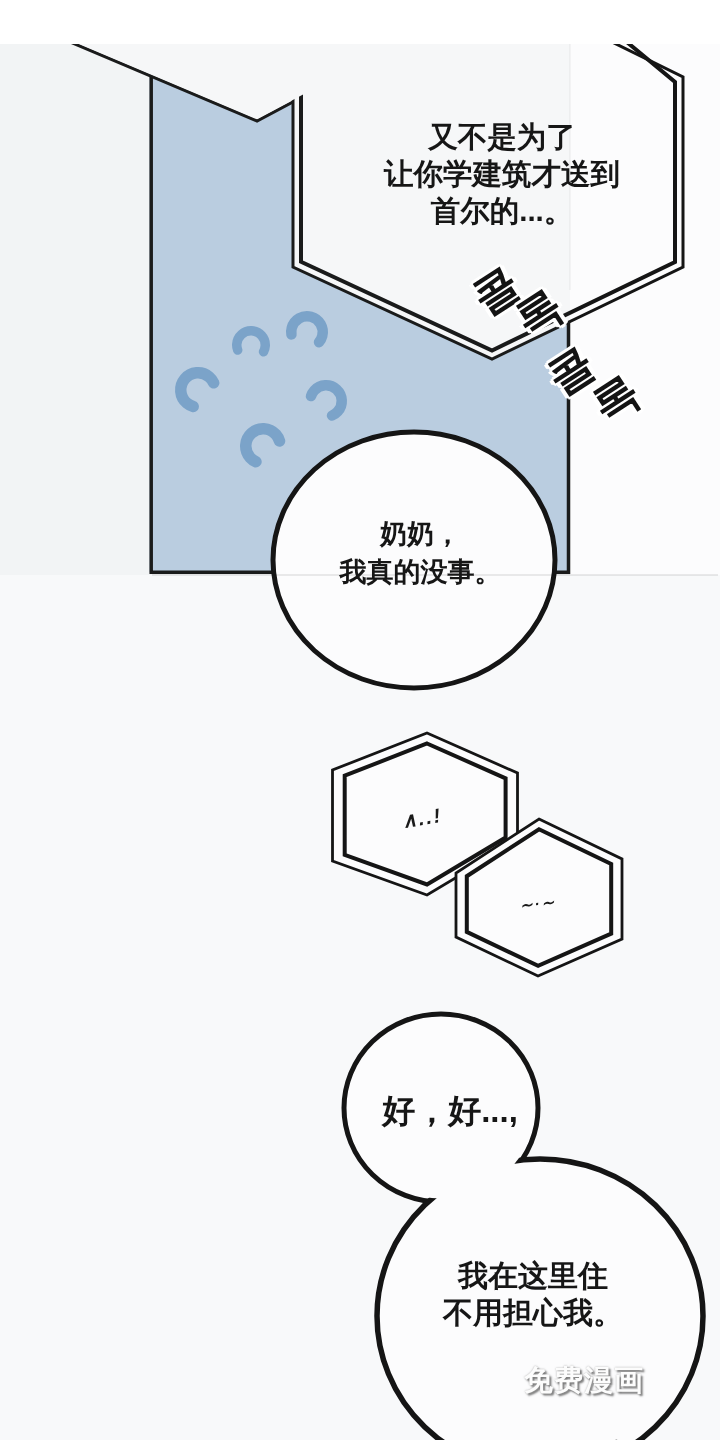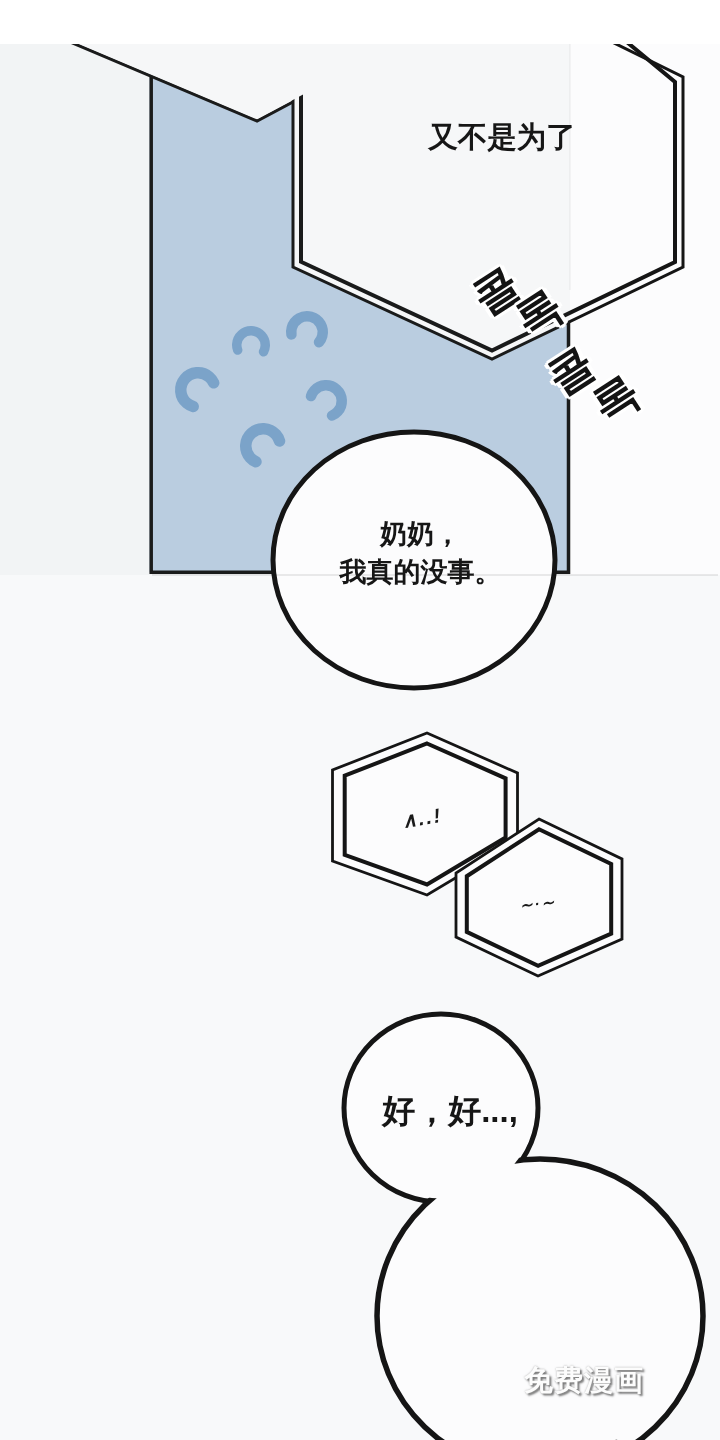--- a/index.html
+++ b/index.html
@@ -98,32 +98,36 @@
       <ellipse cx="441" cy="1064" rx="97" ry="94" stroke="#151515" stroke-width="5" fill="#fcfcfd"></ellipse>
       <ellipse cx="540" cy="1272" rx="163" ry="157" stroke="#151515" stroke-width="5.5" fill="#fcfcfd"></ellipse>
       <ellipse cx="441" cy="1064" rx="93.5" ry="90.5" fill="#fcfcfd"></ellipse>
       <rect x="591" y="1397" width="36" height="19" transform="rotate(-21 609 1406.5)" fill="#fcfcfd"></rect>
       <path d="M598,1407 L620.5,1442.5 M616.5,1398.5 L628,1443" fill="none" stroke="#151515" stroke-width="5.5" stroke-linecap="round"></path>
     </g>
   </svg>
 
   <div class="t" id="t-scold">
     <div>又不是为了</div>
+    <div>让你学建筑才送到</div>
+    <div>首尔的...。</div>
   </div>
 
   <div class="t" id="t-ok">
     <div>好，好...,</div>
   </div>
 
   <div class="t" id="t-fine">
     <div>奶奶，</div>
     <div>我真的没事。</div>
   </div>
 
   <div class="t" id="t-stay">
+    <div>我在这里住</div>
+    <div>不用担心我。</div>
   </div>
 
   <div>
     <span class="sfx" style="left:496px;top:247px;">콜</span>
     <span class="sfx" style="left:539px;top:269px;">록</span>
   </div>
   <div>
     <span class="sfx" style="left:571px;top:327px;">콜</span>
     <span class="sfx" style="left:616px;top:355px;">록</span>
   </div>

